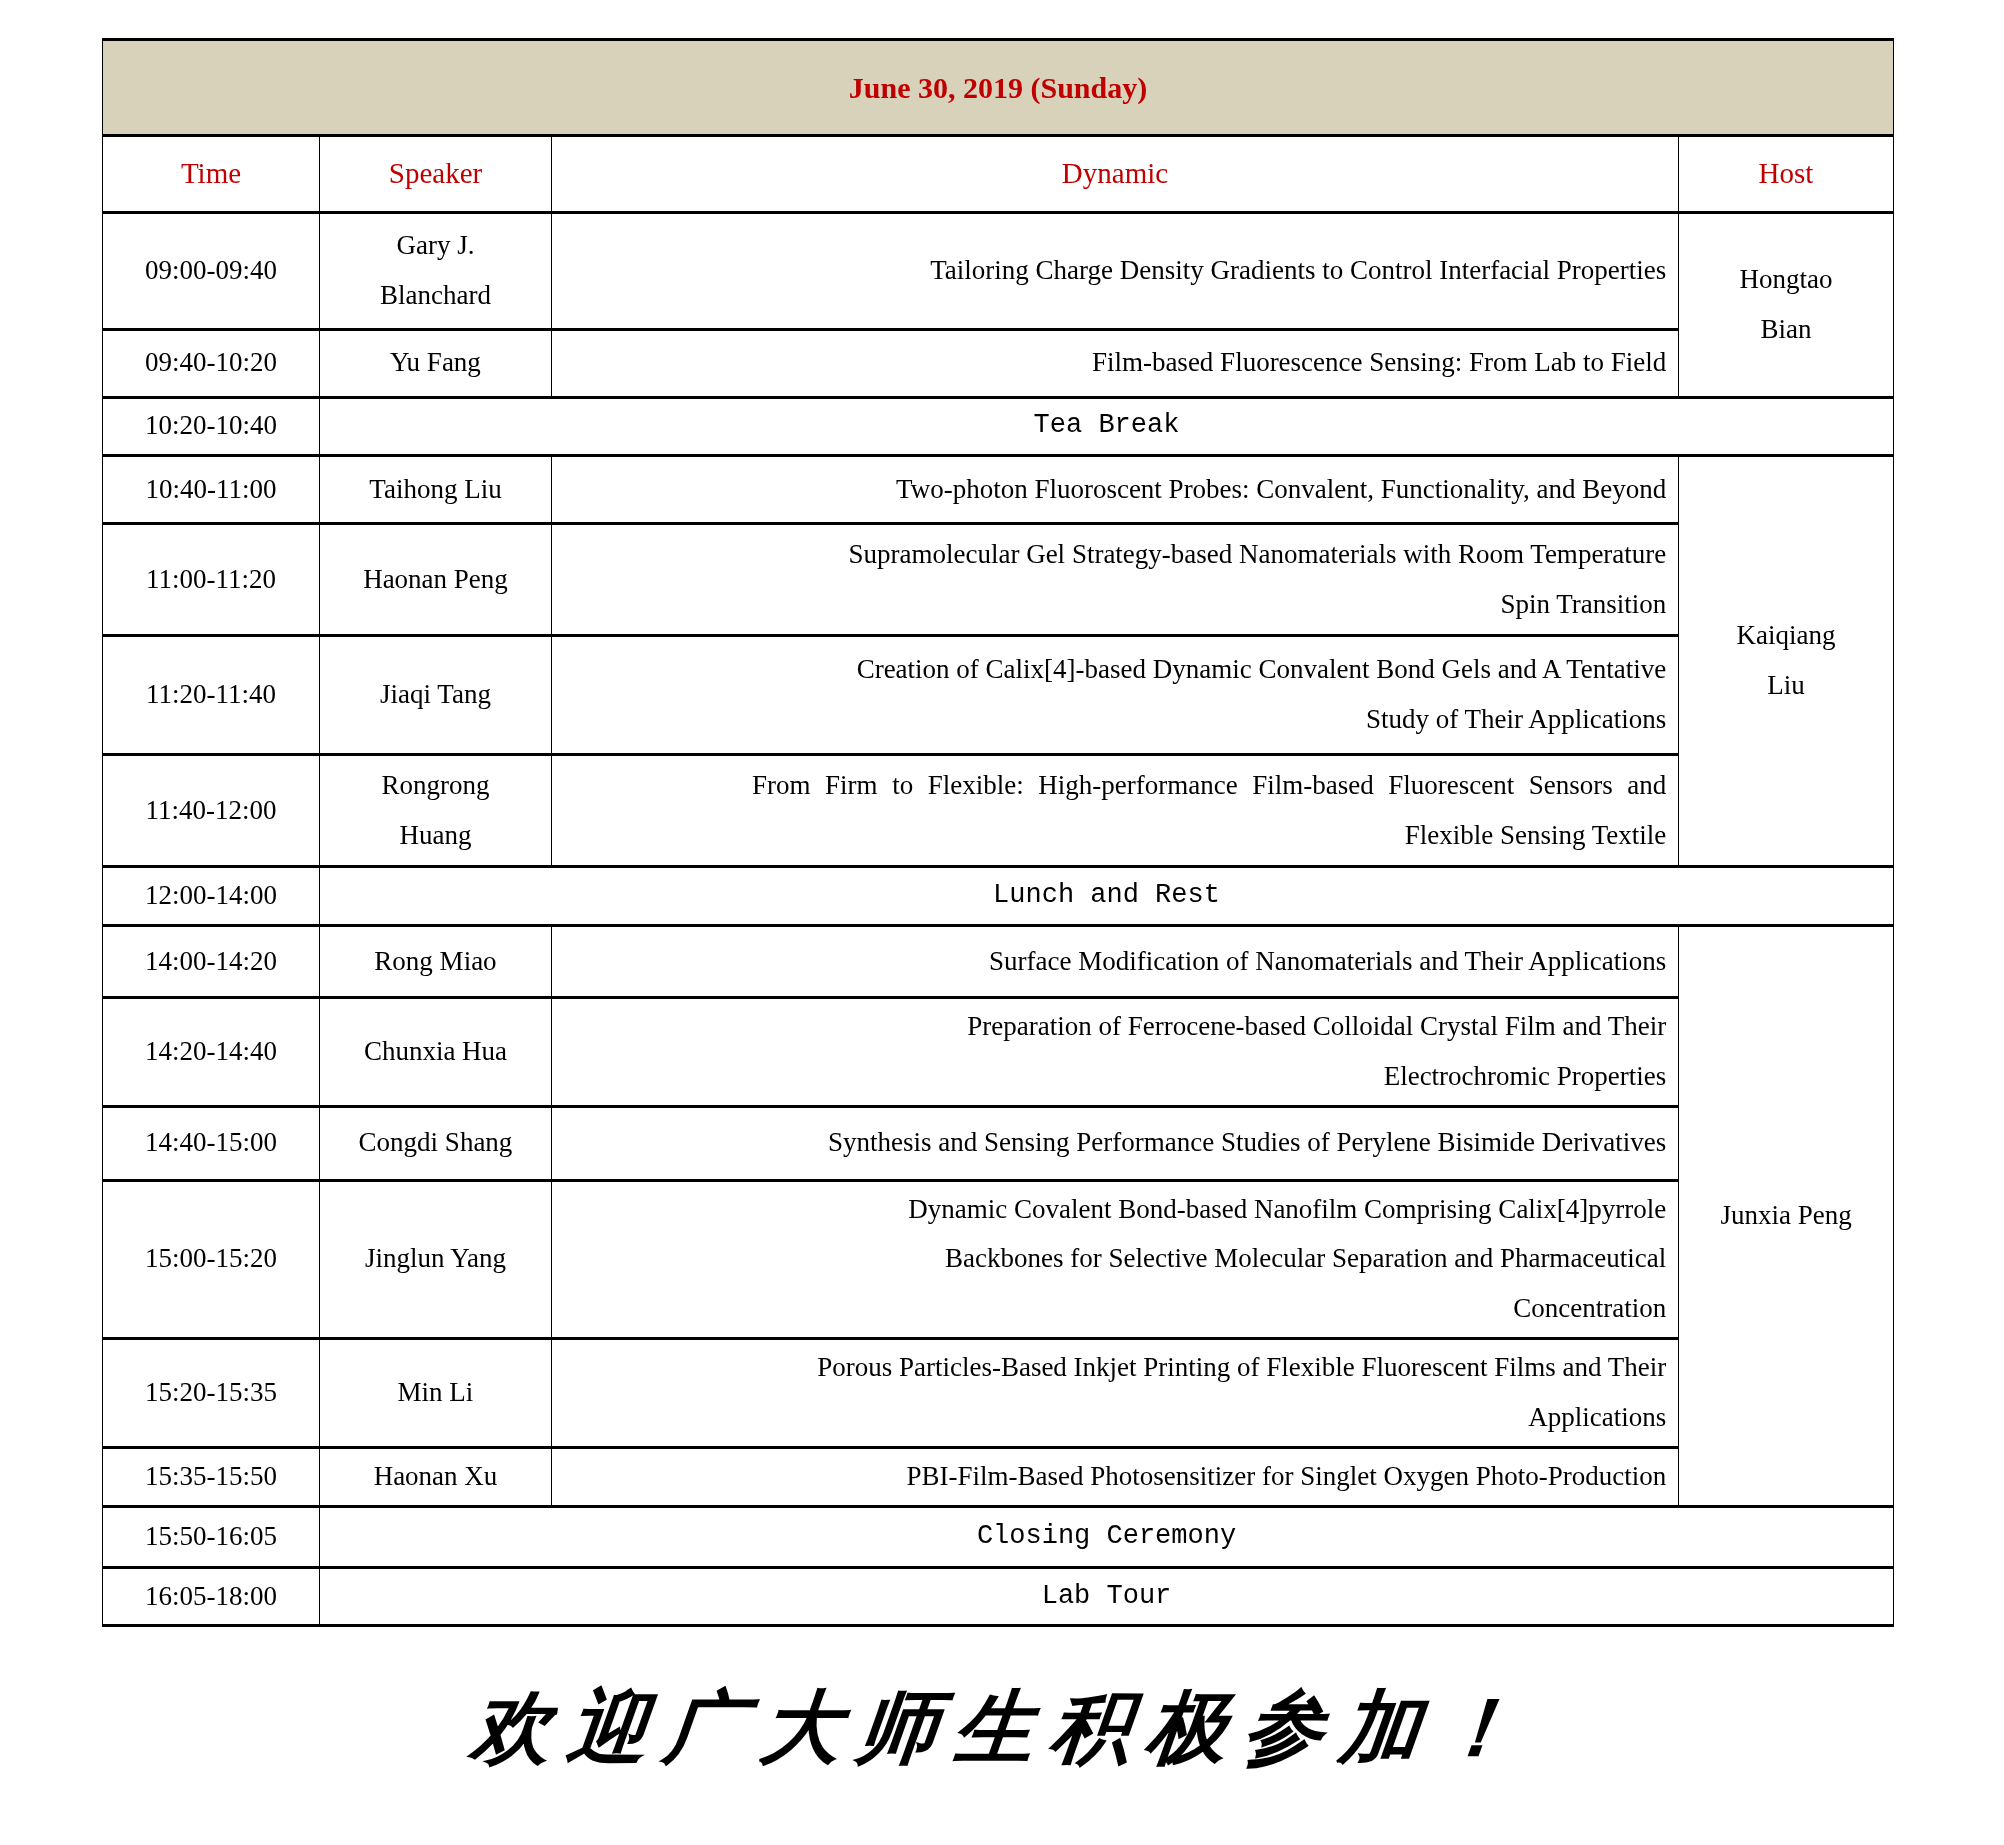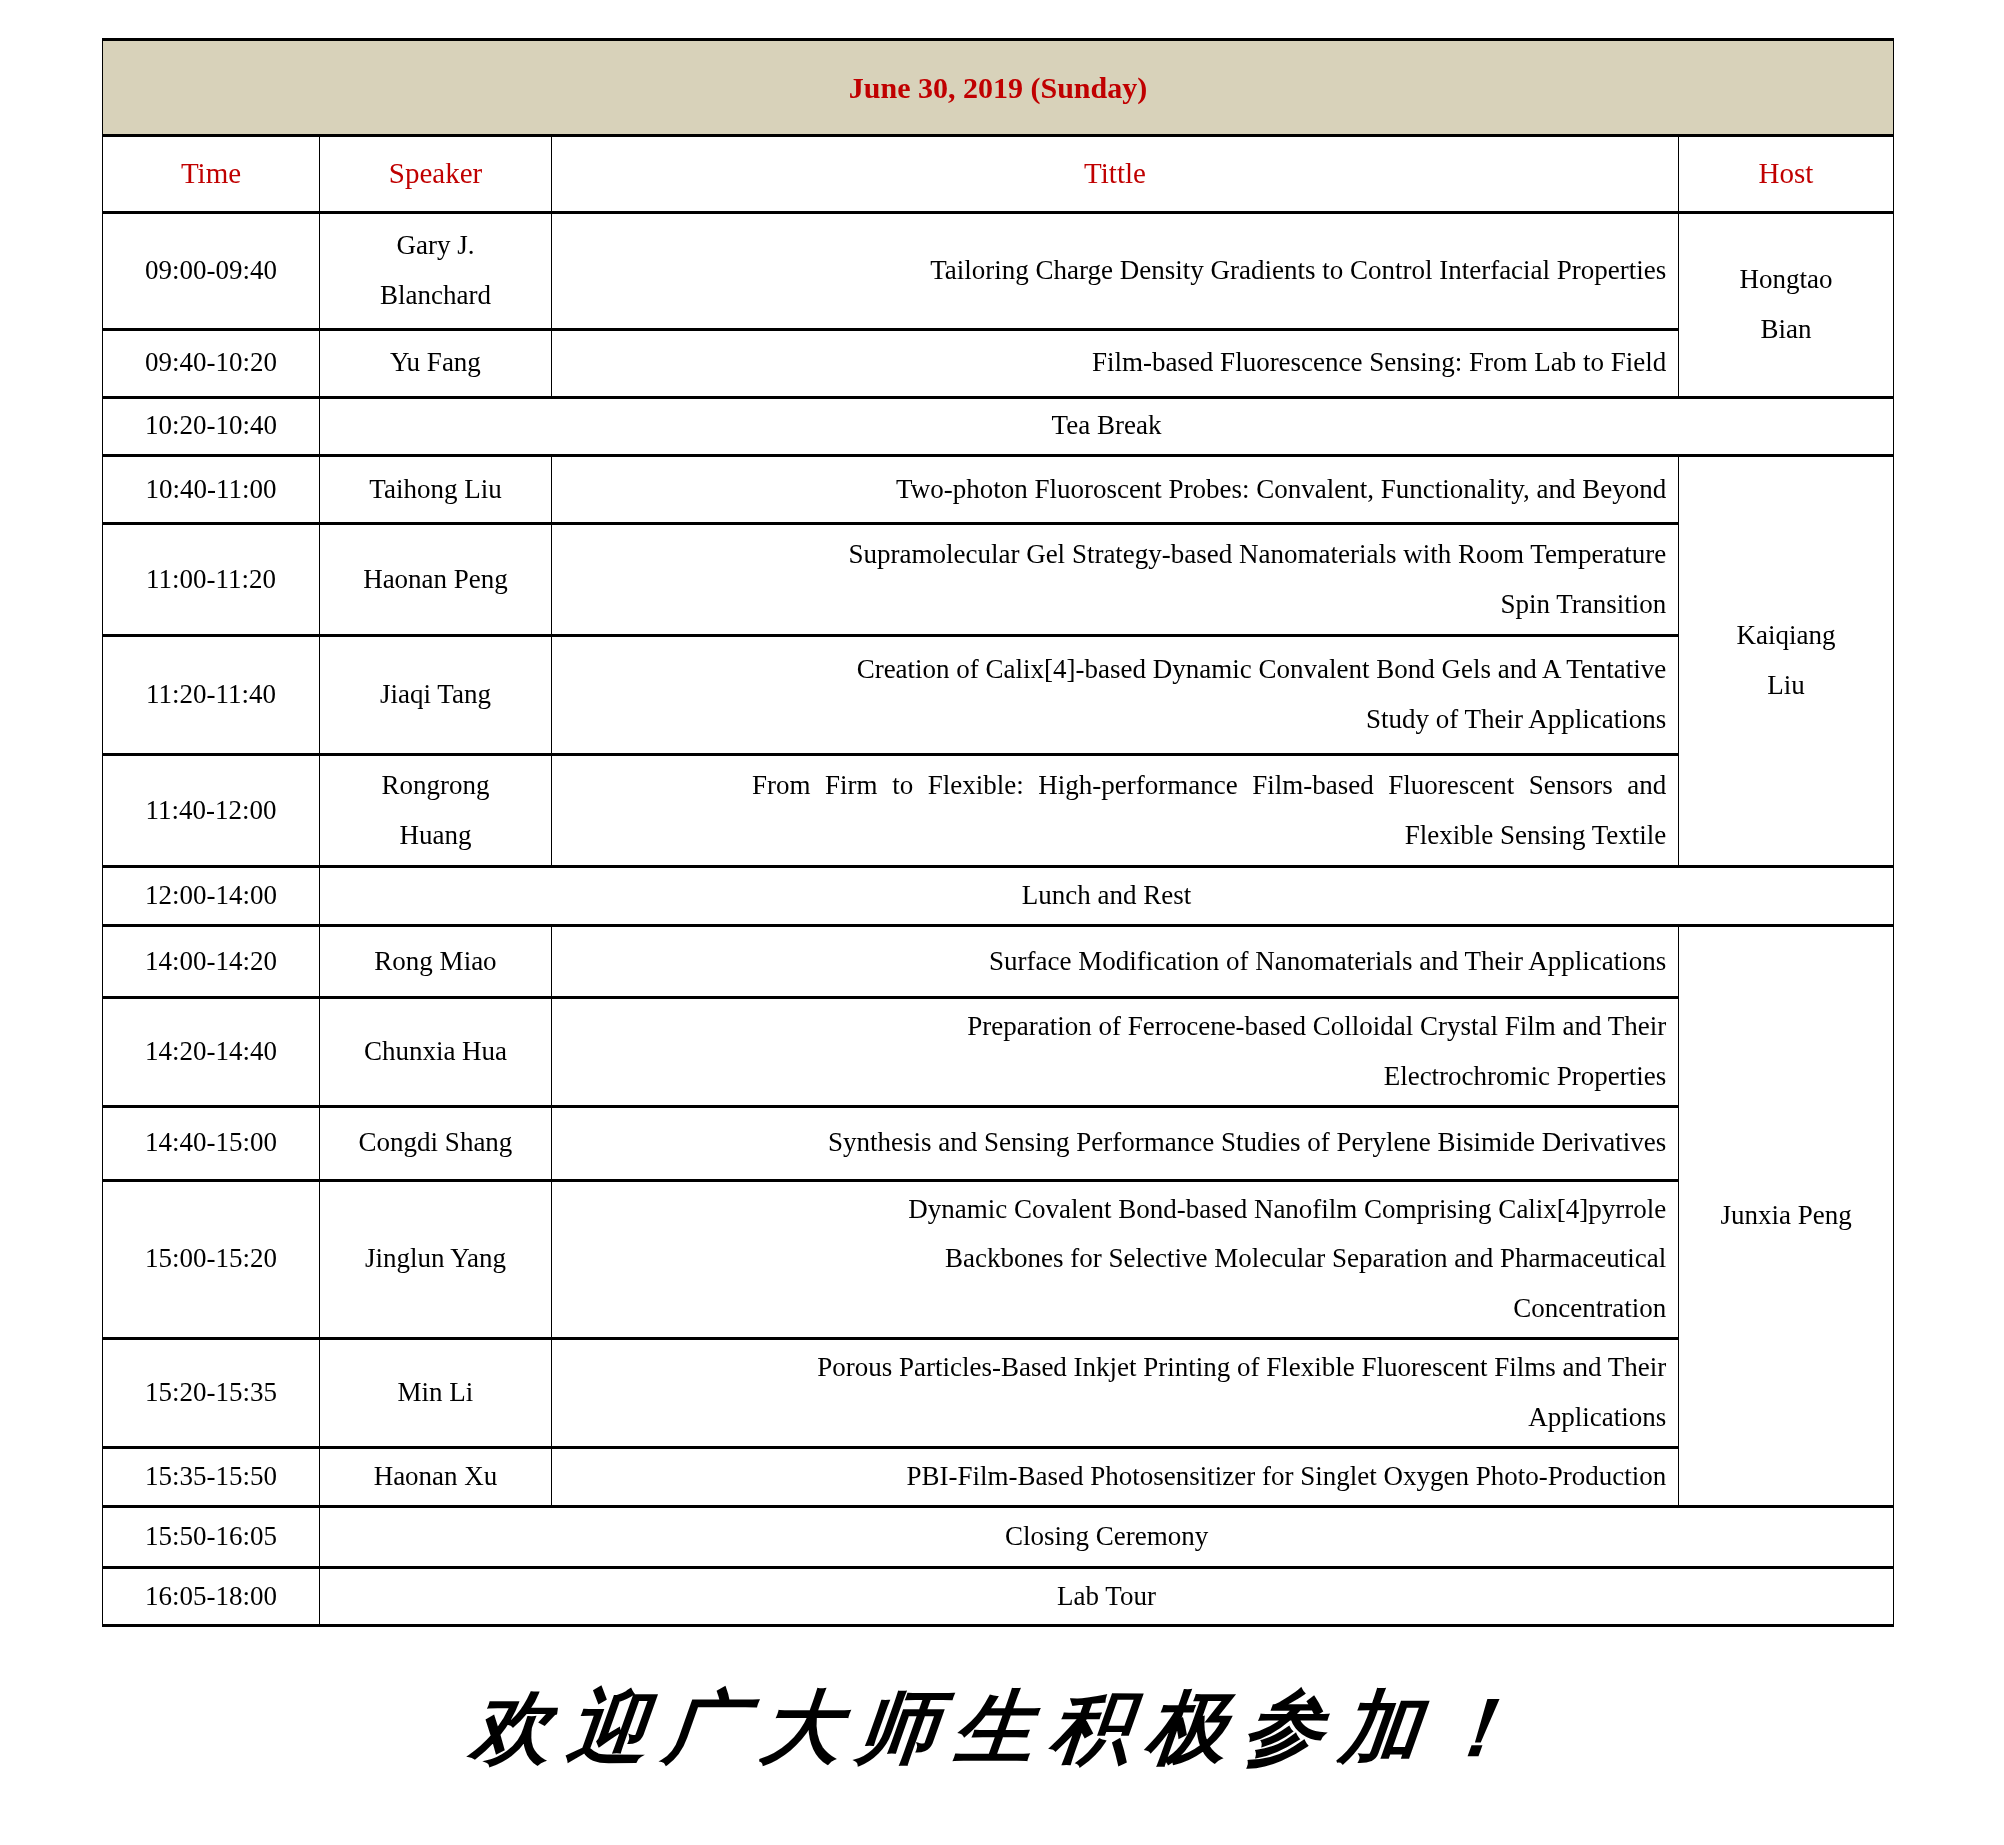--- a/index.html
+++ b/index.html
@@ -64,20 +64,21 @@
     text-align: right;
     padding-left: 17.5px;
     padding-right: 13.6px;
     white-space: pre-line;
   }
   td.title-cell.justify::first-line {
     word-spacing: 7.8px;
   }
   td.merged-cell {
     text-align: center;
+    font-family: Liberation Mono, monospace;
   }
   .footer-message {
     position: absolute;
     top: 1680px;
     left: 0;
     width: 2005px;
     text-align: center;
     font-family: "Liberation Serif", serif;
     font-weight: bold;
     font-style: italic;
@@ -102,21 +103,21 @@
       </colgroup>
 
       <tbody>
           <tr class="title-row">
         <td colspan="4">June 30, 2019 (Sunday)</td>
       </tr>
 
       <tr class="head-row">
         <td>Time</td>
         <td>Speaker</td>
-        <td>Tittle</td>
+        <td>Dynamic</td>
         <td>Host</td>
       </tr>
 
       <tr style="height:117px">
         <td class="time-cell">09:00-09:40</td>
         <td class="speaker-cell">Gary J.
 Blanchard</td>
         <td class="title-cell">Tailoring Charge Density Gradients to Control Interfacial Properties</td>
         <td class="host-cell" rowspan="2">Hongtao
 Bian</td>

